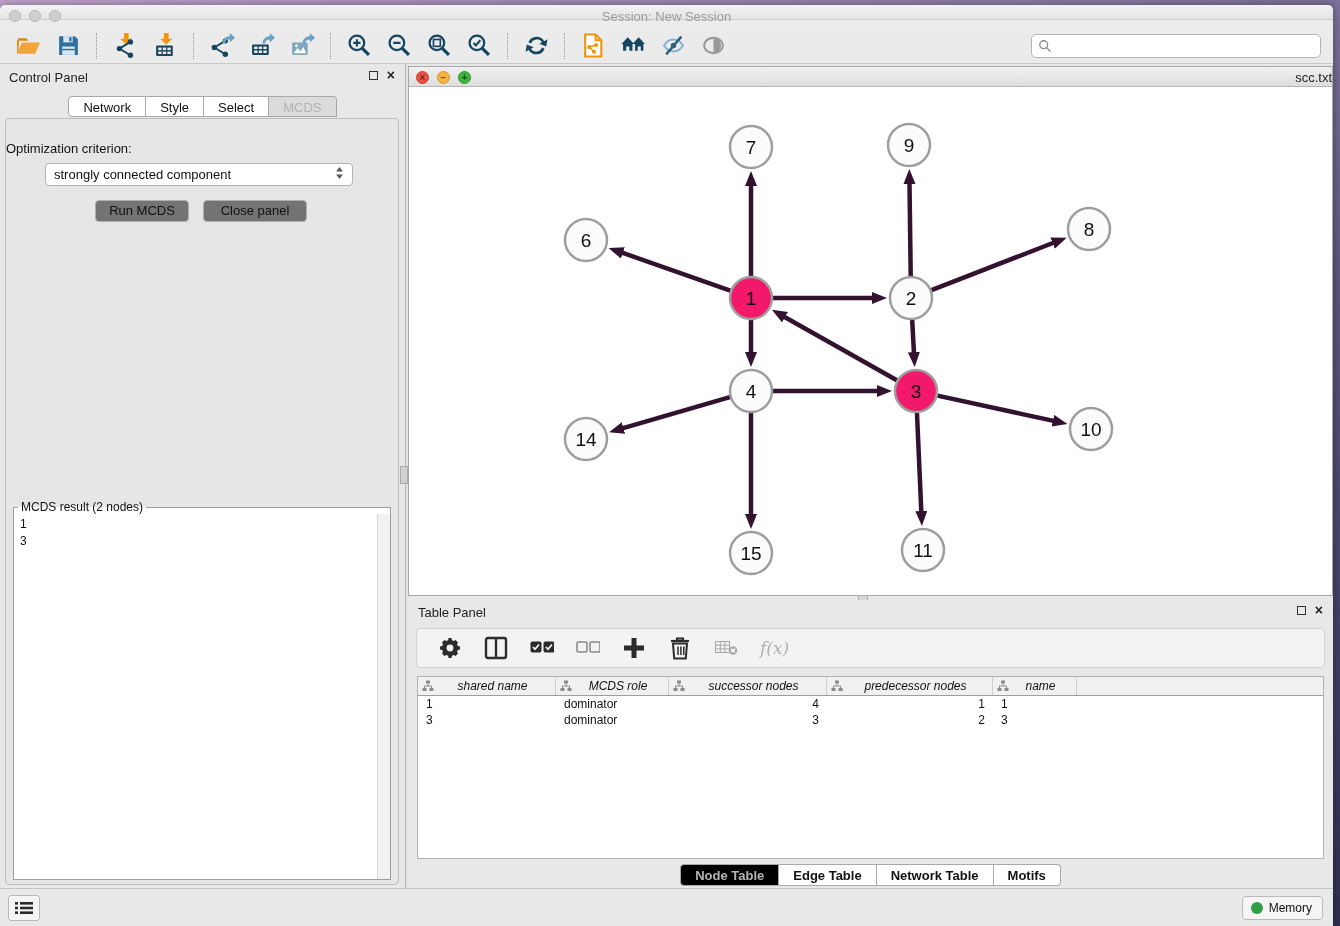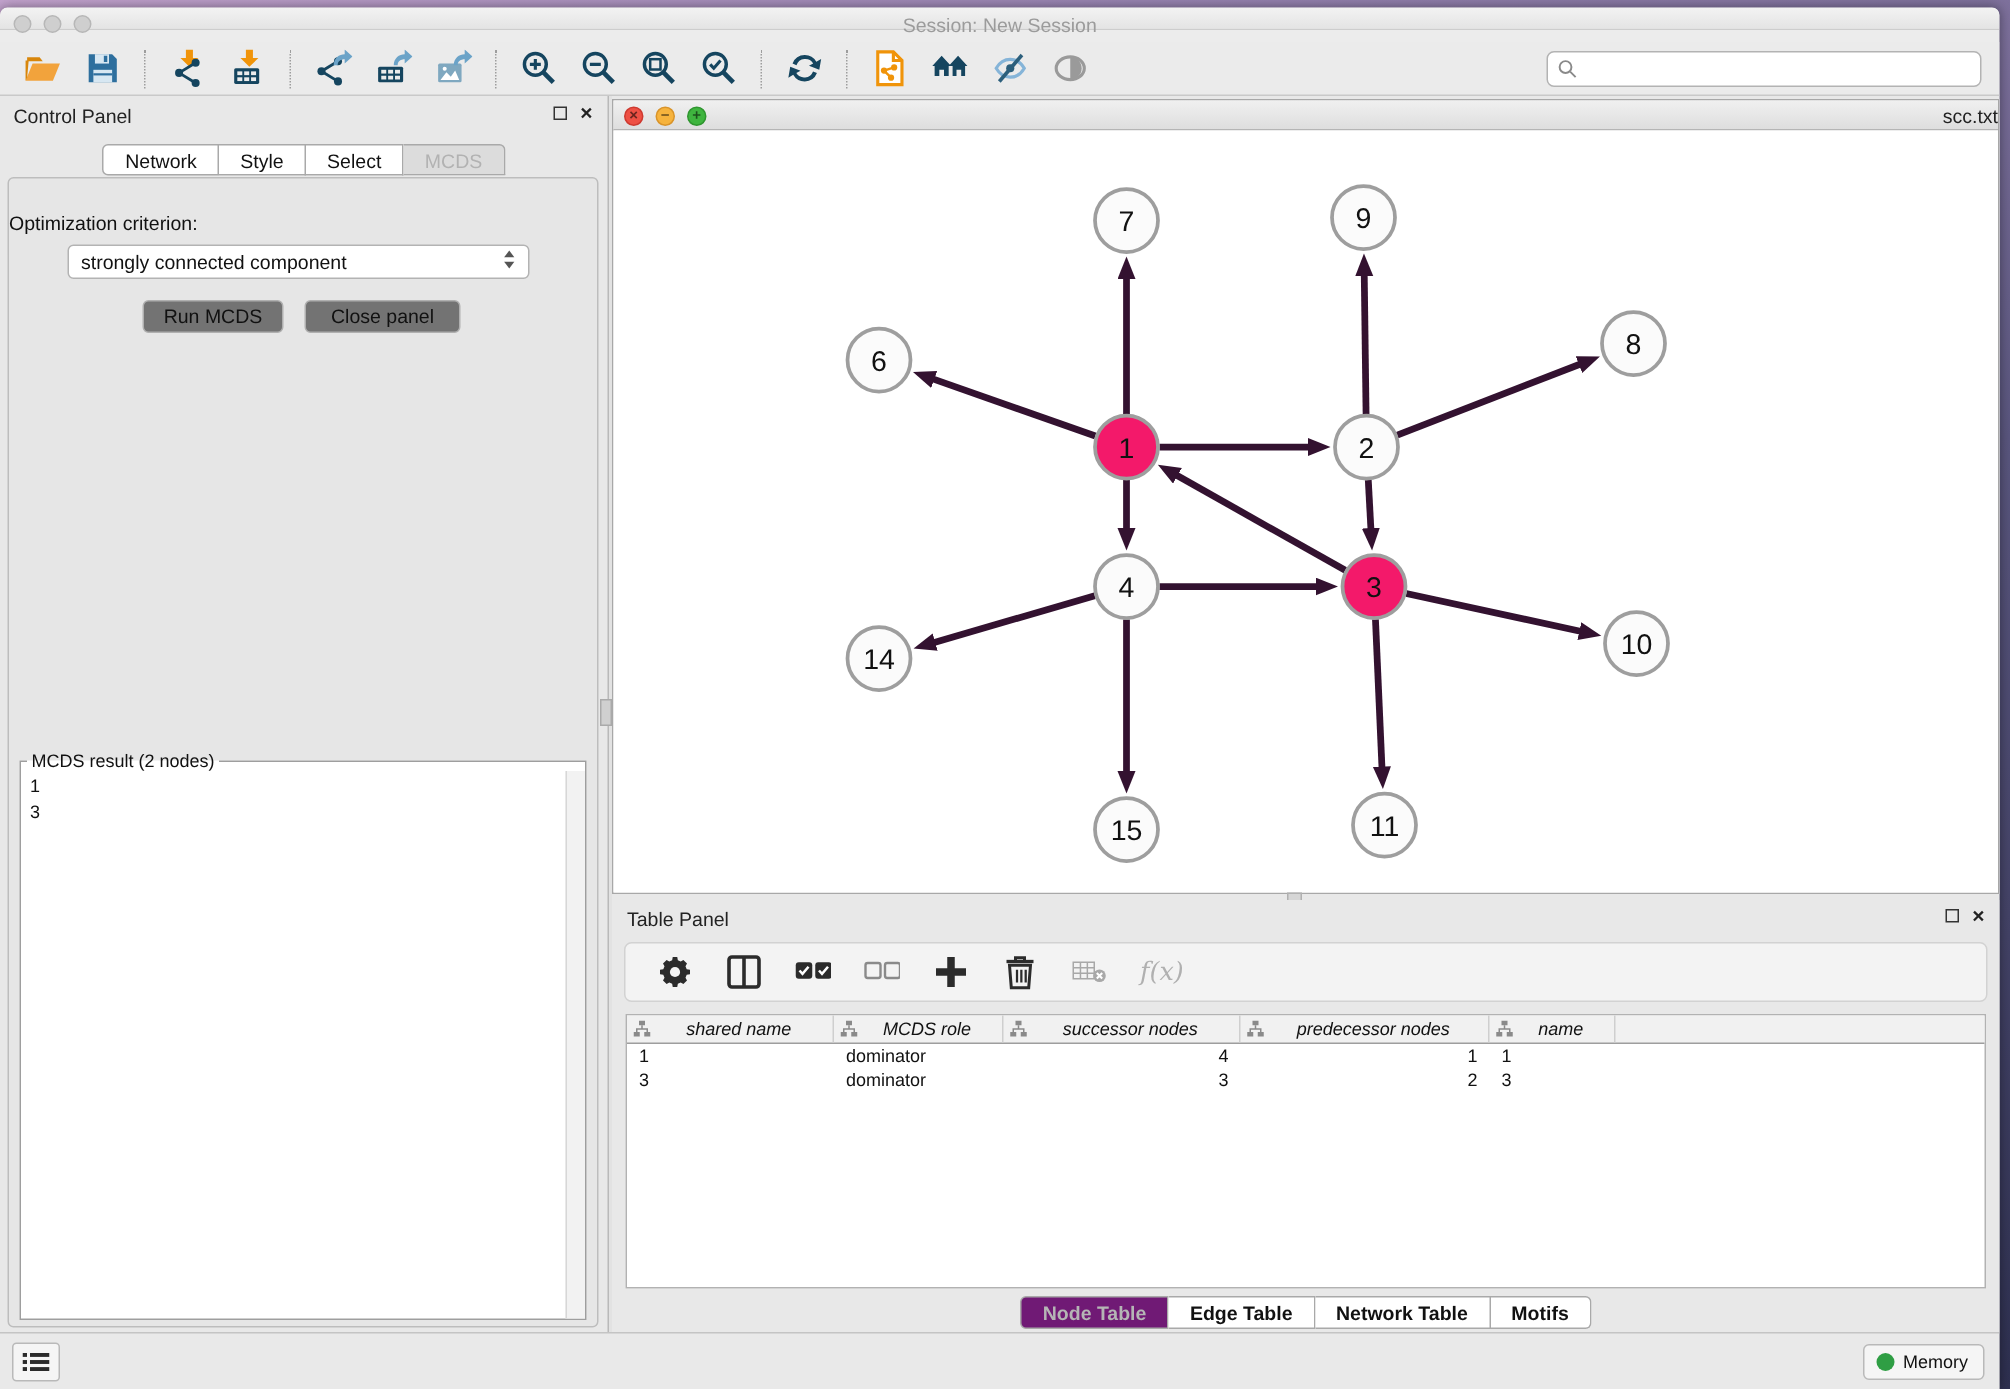--- a/index.html
+++ b/index.html
@@ -83,21 +83,21 @@
   .dt-header { display:flex; height:19px; background:#f1f1f1; border-bottom:1px solid #9e9e9e; }
   .dt-hcell { display:flex; align-items:center; border-right:1px solid #cfcfcf; font-size:12px; color:#111; padding:0 4px;font-style:italic; }
   .dt-hcell .lbl { flex:1; text-align:center; }
   .dt-row { display:flex; height:16px; }
   .dt-cell { font-size:12px; color:#111; padding:0 8px; line-height:16px; overflow:hidden; }
   .tp-tabs { position:absolute; left:0; bottom:2px; width:100%; display:flex; justify-content:center; }
   .tp-tab { height:22px; padding:0 14px; font-size:13px; font-weight:bold; line-height:22px; background:#fff;
     border:1px solid #a9a9a9; border-left:none; color:#111; }
   .tp-tab:first-child { border-left:1px solid #a9a9a9; border-radius:4px 0 0 4px; }
   .tp-tab:last-child { border-radius:0 4px 4px 0; }
-  .tp-tab.active { background:#701a75; color:#b5b5b5; }
+  .tp-tab.active { background:#000000; color:#b5b5b5; }
 
   
   .statusbar { position:absolute; left:0; top:883px; width:1333px; height:38px; background:#e9e9e9; border-top:1px solid #c4c4c4;padding-left:32px; }
   .console-btn { position:absolute; left:8px; top:6px; width:32px; height:26px; background:#f5f5f5;
     border:1px solid #b9b9b9; border-radius:3px; display:flex; align-items:center; justify-content:center; }
   .memory-btn { position:absolute; right:10px; top:7px; height:24px; padding:0 10px 0 8px; background:#f5f5f5;
     border:1px solid #b9b9b9; border-radius:4px; display:flex; align-items:center; gap:6px; font-size:12px; color:#111; }
   .mem-dot { width:12px; height:12px; border-radius:50%; background:#2f9e44; }
 </style>
 </head>

